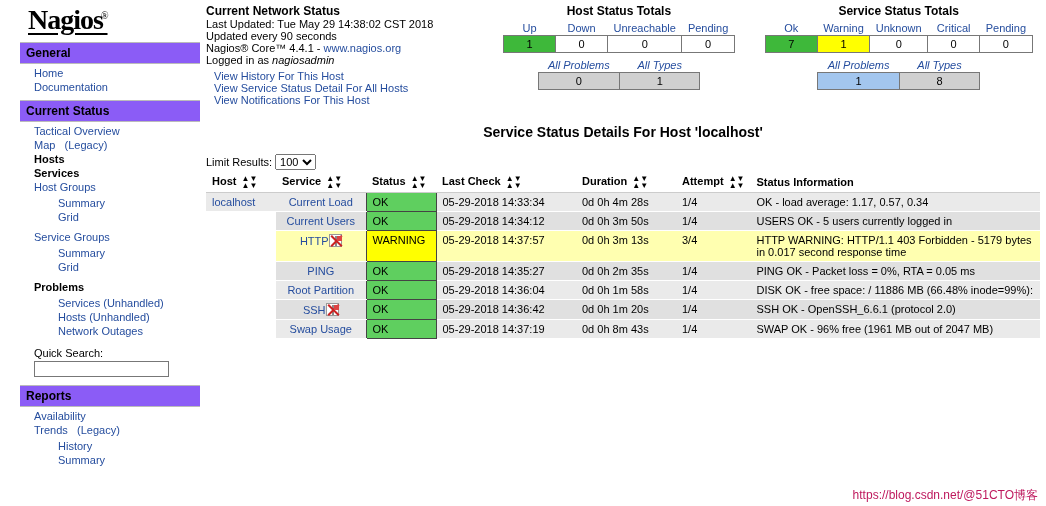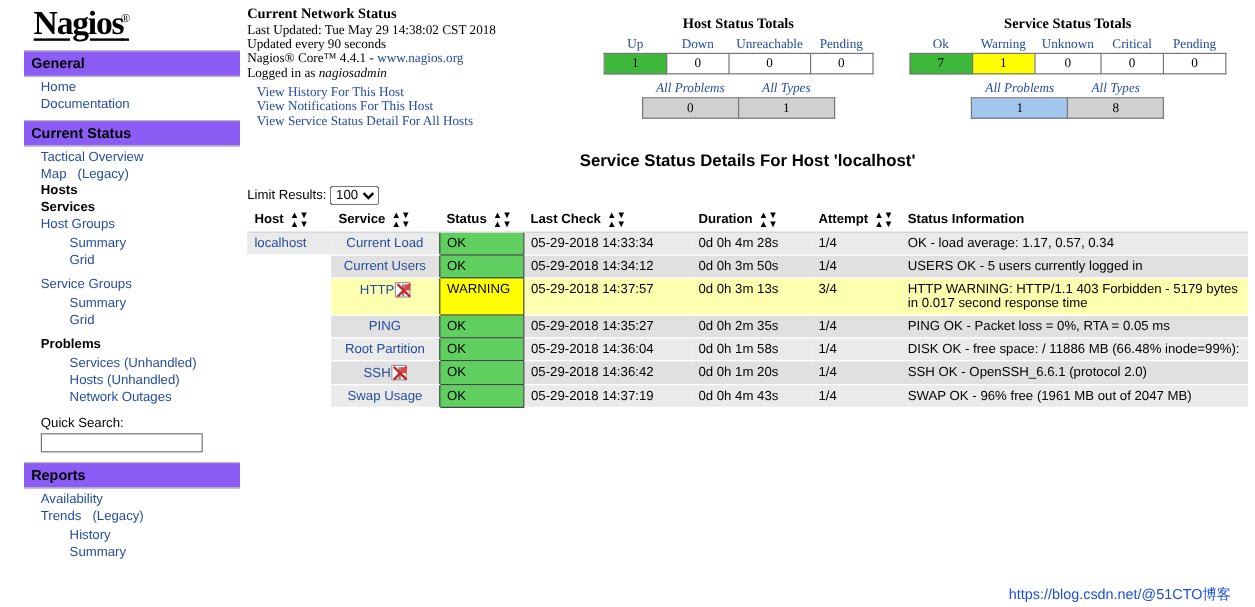--- a/index.html
+++ b/index.html
@@ -10,21 +10,21 @@
   .logo { font-family: Georgia, serif; font-size:28px; font-weight:bold; letter-spacing:-1px; padding:0 8px 6px 8px; text-decoration:underline; text-underline-offset:4px; display:inline-block;}
   .logo-sup { vertical-align:super; font-size:10px; margin-left:-2px; font-weight:normal; }
   .side-sec-h { background:#8b5cf6; border-top:1px solid #bbb; border-bottom:1px solid #bbb; padding:3px 6px; font-weight:bold; font-size:12px; }
   .side-sec ul { list-style:none; margin:2px 0 6px 0; padding:0 0 0 14px; }
   .side-sec ul li { padding:1px 0; font-size:11px; }
   .side-sec ul ul { padding-left:24px; }
   .side-sec li.txt { color:#000; font-weight:bold; }
   .qs-label { padding:3px 0 0 14px; font-size:11px; }
   .qs-input { margin:2px 0 8px 14px; width:135px; border:1px solid #777; padding:1px 2px; font-size:11px; }
   .main { flex:1; padding:4px 6px; }
-  .toprow { display:flex; align-items:center;font-family:Liberation Serif, serif; }
+  .toprow { display:flex; align-items:flex-start; }
   .status-block { margin-right:12px; min-width:255px; }
   .status-block .hdr { font-weight:bold; font-size:12px; }
   .status-block .lnks { padding:4px 0 0 8px; }
   .status-block .lnks a { display:block; font-size:11px; }
   .totalsbox { text-align:center; }
   .totalsbox .tt { font-weight:bold; font-size:12px; margin-bottom:2px; }
   table.tot { border-collapse:collapse; margin:0 auto; }
   table.tot td { border:1px solid #777; padding:2px 6px; font-size:11px; text-align:center; min-width:52px; }
   table.tot td.h { border:none; font-size:11px; color:#254d9e; padding-bottom:1px; }
   table.tot td.h a { color:#254d9e; }
@@ -39,21 +39,21 @@
   .limit select { font-size:11px; }
   table.svc { border-collapse:collapse; width:100%; font-size:11px; }
   table.svc th { text-align:left; padding:3px 6px; background:#fff; border-bottom:1px solid #ccc; white-space:nowrap;}
   table.svc td { padding:3px 6px; vertical-align:top; border-bottom:1px solid #fff;}
   table.svc tr.r0 td { background:#eaeaea; }
   table.svc tr.r1 td { background:#e0e0e0; }
   table.svc tr.rw td { background:#ffffb0; }
   td.status { border:1px solid #444 !important; text-align:left; padding:2px 4px;}
   .st-OK { background:#5fcf5f !important; }
   .st-WARNING { background:#ffff00 !important; }
-  .watermark { position:absolute; right:20px; bottom:2px; color:#1d4ed8; font-size:12px; }
+  .watermark { position:absolute; right:8px; bottom:2px; color:#be185d; font-size:12px; }
   .icon-flag { display:inline-block; width:13px; height:13px; border:1px solid #999; position:relative; background:#fff; vertical-align:middle;}
   .icon-flag:before { content:""; position:absolute; left:5px; top:1px; width:2px; height:10px; background:#888;}
   .icon-flag:after { content:""; position:absolute; left:7px; top:1px; width:5px; height:5px; background:#d44;}
   .icon-flag .x { position:absolute; left:0; top:0; width:13px; height:13px; }
   .icon-flag .x:before, .icon-flag .x:after { content:""; position:absolute; left:-1px; top:5px; width:15px; height:2px; background:#c22; }
   .icon-flag .x:before { transform:rotate(45deg);} .icon-flag .x:after { transform:rotate(-45deg);}
   .svc-cell { display:flex; align-items:center; justify-content:center; min-width:75px;}
   th a { color:#000; }
   .arrows { display:inline-flex; flex-direction:column; line-height:7px; font-size:8px; margin-left:2px; vertical-align:middle;}
 </style>
@@ -112,22 +112,22 @@
   <div class="main">
     <div class="toprow">
       <div class="status-block">
         <div class="hdr">Current Network Status</div>
         <div>Last Updated: Tue May 29 14:38:02 CST 2018</div>
         <div>Updated every 90 seconds</div>
         <div><span>Nagios® Core™ 4.4.1 - </span><a href="#">www.nagios.org</a></div>
         <div><span>Logged in as </span><i>nagiosadmin</i></div>
         <div class="lnks" id="status-links">
             <a href="#">View History For This Host</a>
+            <a href="#">View Service Status Detail For All Hosts</a>
             <a href="#">View Notifications For This Host</a>
-            <a href="#">View Service Status Detail For All Hosts</a>
           </div>
       </div>
 
       <div class="totalsbox" style="margin:0 30px;">
         <div class="tt">Host Status Totals</div>
         <table class="tot">
           <tbody>
               <tr id="ht-head">
                 <td class="h"><a href="#">Up</a></td>
                 <td class="h"><a href="#">Down</a></td>
@@ -315,21 +315,21 @@
           </tr>
           <tr class="r0">
             <td style="background: rgb(255, 255, 255);"></td>
             <td>
               <div class="svc-cell">
                 <a href="#">Swap Usage</a>
               </div>
             </td>
             <td class="status st-OK">OK</td>
             <td>05-29-2018 14:37:19</td>
-            <td>0d 0h 4m 43s</td>
+            <td>0d 0h 8m 43s</td>
             <td>1/4</td>
             <td>SWAP OK - 96% free (1961 MB out of 2047 MB)</td>
           </tr>
         </tbody>
     </table>
   </div>
 </div>
 <div class="watermark">https://blog.csdn.net/@51CTO博客</div>
 
 </body></html>

